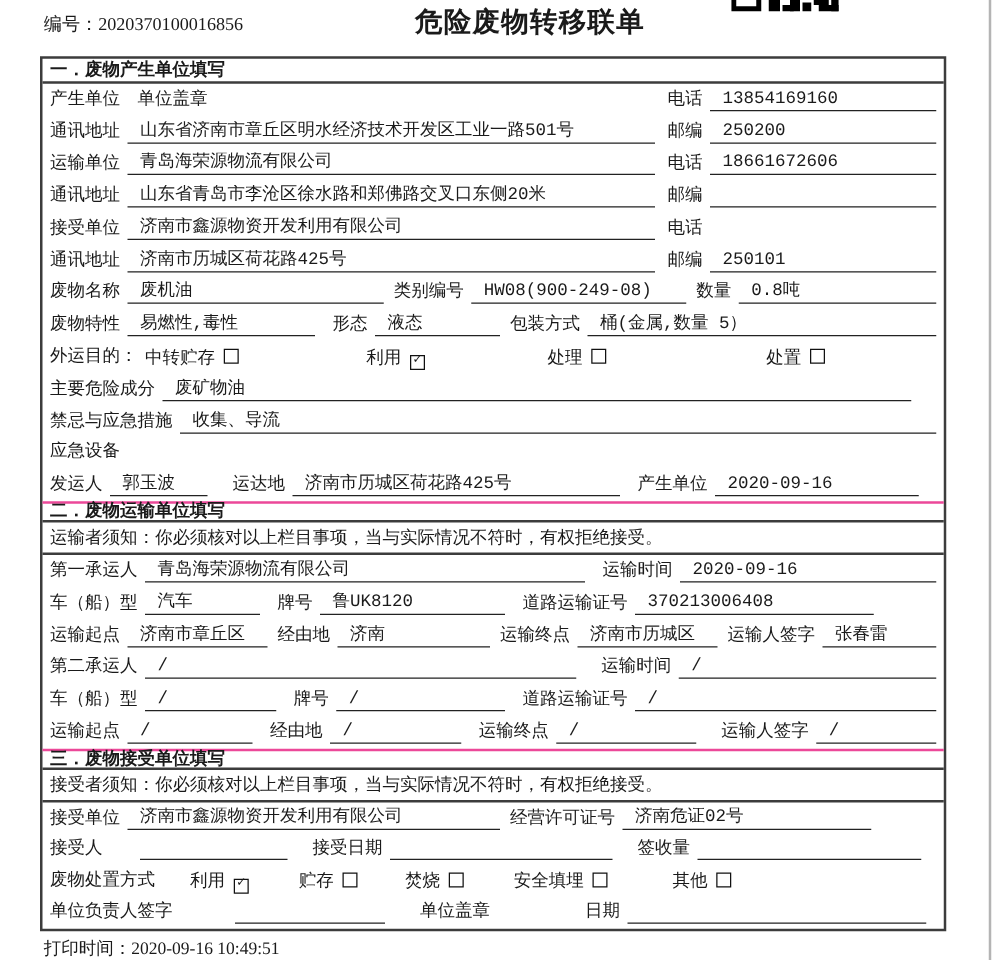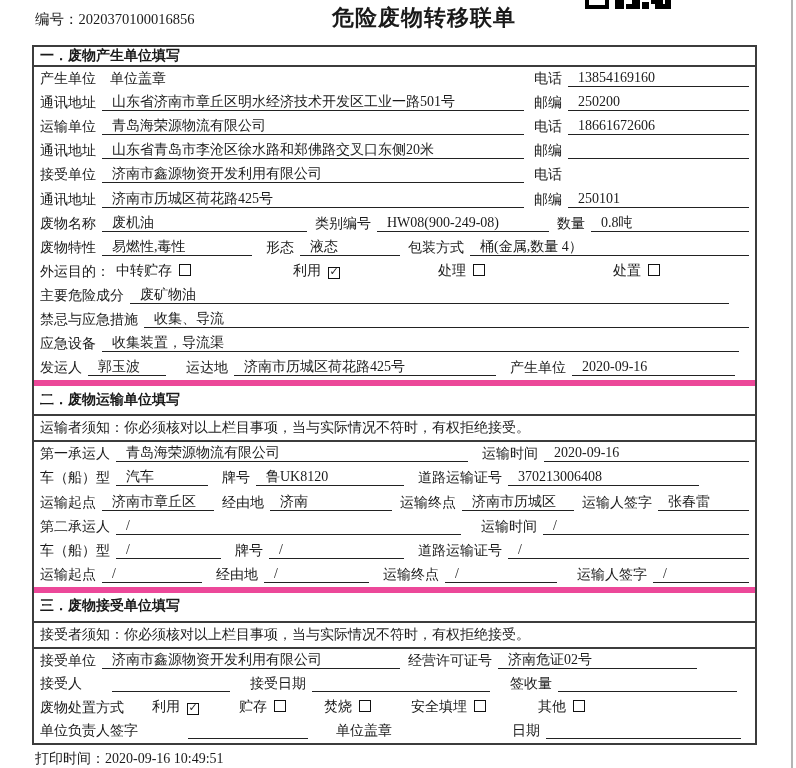--- a/index.html
+++ b/index.html
@@ -30,31 +30,32 @@
     border:2px solid #3c3c3c;
     display:flex; flex-direction:column;
   }
   .sec-header {
     flex:0 0 auto; font-weight:bold; font-size:14px;
     padding:1px 6px 2px 6px;
     border-bottom:2px solid #3c3c3c;
     display:flex; align-items:center;
   }
   .sec-header.h1 { height:20px; }
-  .sec-header.h23 { height:36px; border-top:6px solid #ec4899; }
+  .sec-header.h23 { height:17px; border-top:2px solid #ec4899; }
   .notice-row {
     flex:0 0 auto; height:26px; padding:0 6px;
     border-bottom:2px solid #3c3c3c;
     display:flex; align-items:center;
   }
   .row {
     flex:1 1 auto;
     display:flex; align-items:flex-end;
     padding:0 6px 4px 6px;
     white-space:nowrap;
+    font-family:Liberation Mono, monospace;
   }
   .lbl { flex:0 0 auto; line-height:17px; }
   .fld {
     display:inline-block; line-height:17px;
     border-bottom:1px solid #222;
     padding-left:10px; margin-left:6px;
     overflow:hidden;
   }
   .grow { flex:1 1 auto; }
   .rcol { flex:0 0 215px; display:flex; align-items:flex-end; margin-left:10px; }
@@ -160,21 +161,21 @@
     <span class="lbl gap8">数量</span>
     <span class="fld grow">0.8吨</span>
   </div>
 
   <div class="row">
     <span class="lbl">废物特性</span>
     <span class="fld" style="width:150px">易燃性,毒性</span>
     <span class="lbl gap14">形态</span>
     <span class="fld" style="width:100px">液态</span>
     <span class="lbl gap8">包装方式</span>
-    <span class="fld grow">桶(金属,数量 4）</span>
+    <span class="fld grow">桶(金属,数量 5）</span>
   </div>
 
   <div class="row">
     <span class="lbl">外运目的：</span>
     <span class="opt" style="margin-left:6px">
         <span>中转贮存</span>
         <span class="cb"></span>
       </span>
     <span class="opt" style="margin-left:102px">
         <span>利用</span>
@@ -195,21 +196,20 @@
     <span class="fld grow" style="margin-right:20px">废矿物油</span>
   </div>
 
   <div class="row">
     <span class="lbl">禁忌与应急措施</span>
     <span class="fld grow">收集、导流</span>
   </div>
 
   <div class="row">
     <span class="lbl">应急设备</span>
-    <span class="fld grow" style="margin-right:10px">收集装置，导流渠</span>
   </div>
 
   <div class="row">
     <span class="lbl">发运人</span>
     <span class="fld" style="width:78px">郭玉波</span>
     <span class="lbl gap20">运达地</span>
     <span class="fld" style="width:262px">济南市历城区荷花路425号</span>
     <span class="lbl gap14">产生单位</span>
     <span class="fld grow" style="margin-right:14px">2020-09-16</span>
   </div>
@@ -311,19 +311,19 @@
     <span class="opt" style="margin-left:52px">
         <span>其他</span>
         <span class="cb"></span>
       </span>
   </div>
 
   <div class="row">
     <span class="lbl">单位负责人签字</span>
     <span class="fld" style="width:120px;margin-left:50px"></span>
     <span class="lbl" style="margin-left:28px">单位盖章</span>
-    <span class="lbl" style="margin-left:120px">日期</span>
+    <span class="lbl" style="margin-left:76px">日期</span>
     <span class="fld grow" style="margin-right:8px"></span>
   </div>
 
 </div>
 
 <div class="print-time"><span>打印时间：</span><span>2020-09-16 10:49:51</span></div>
 
 </body></html>

